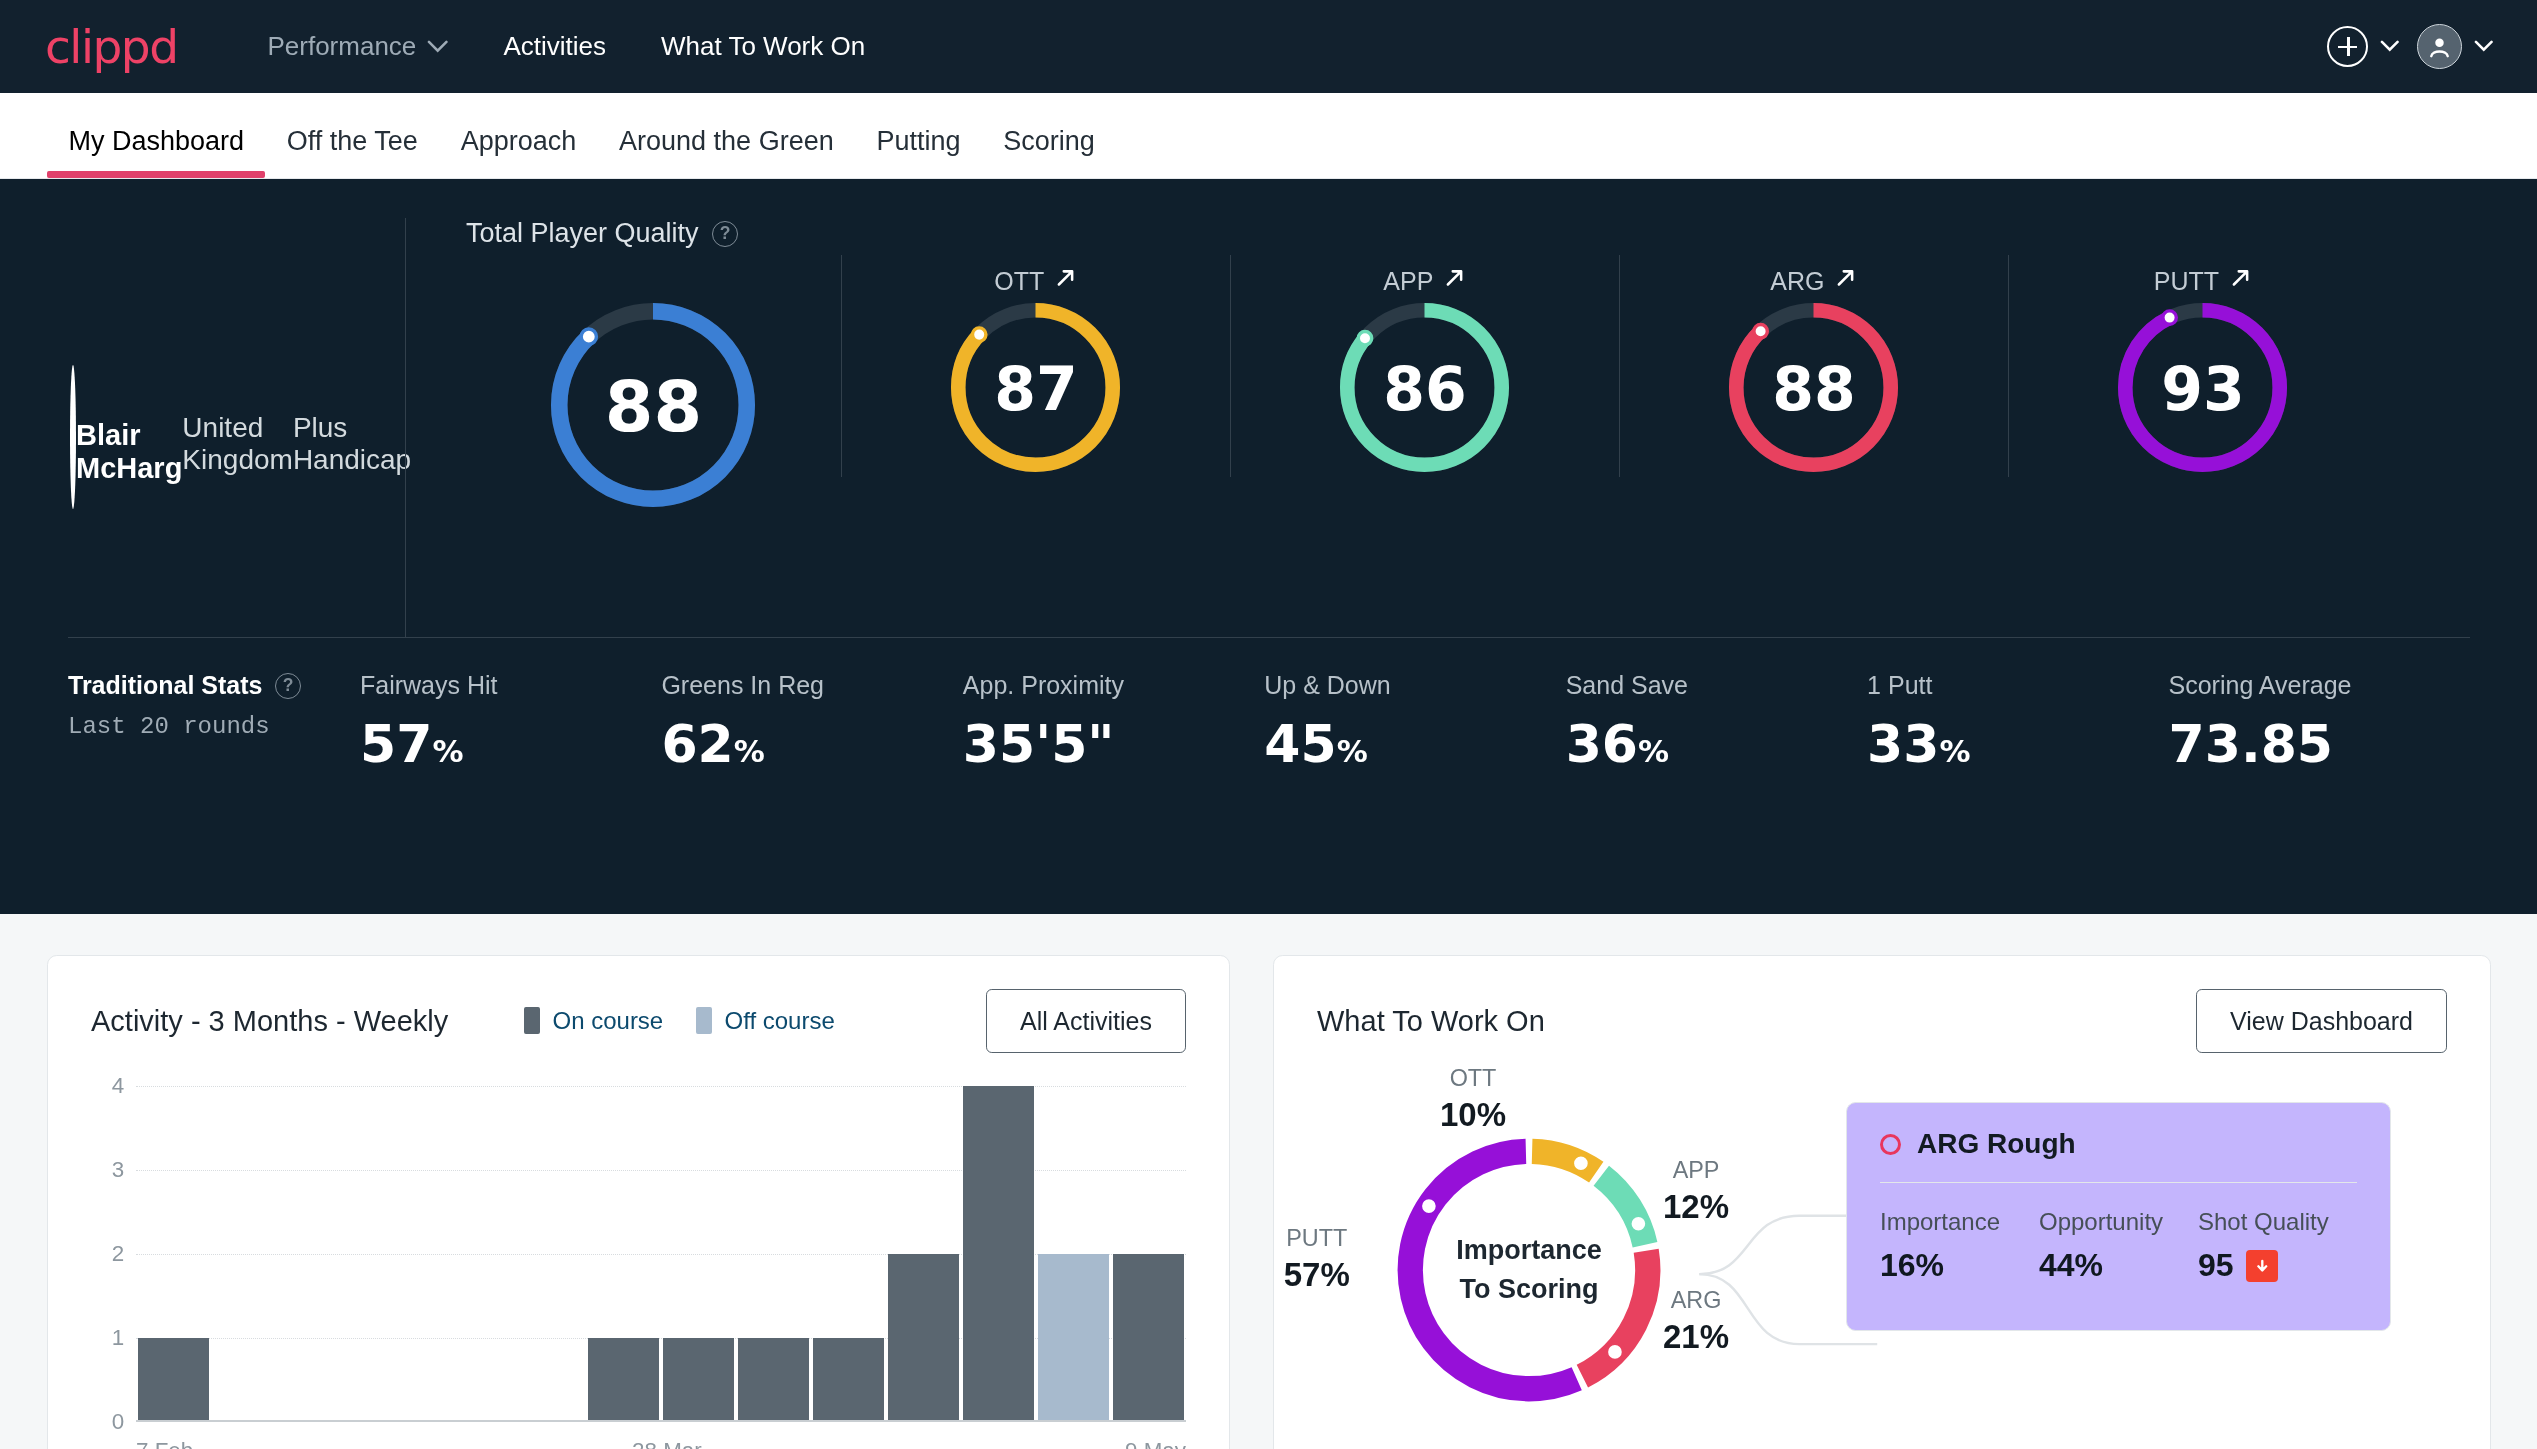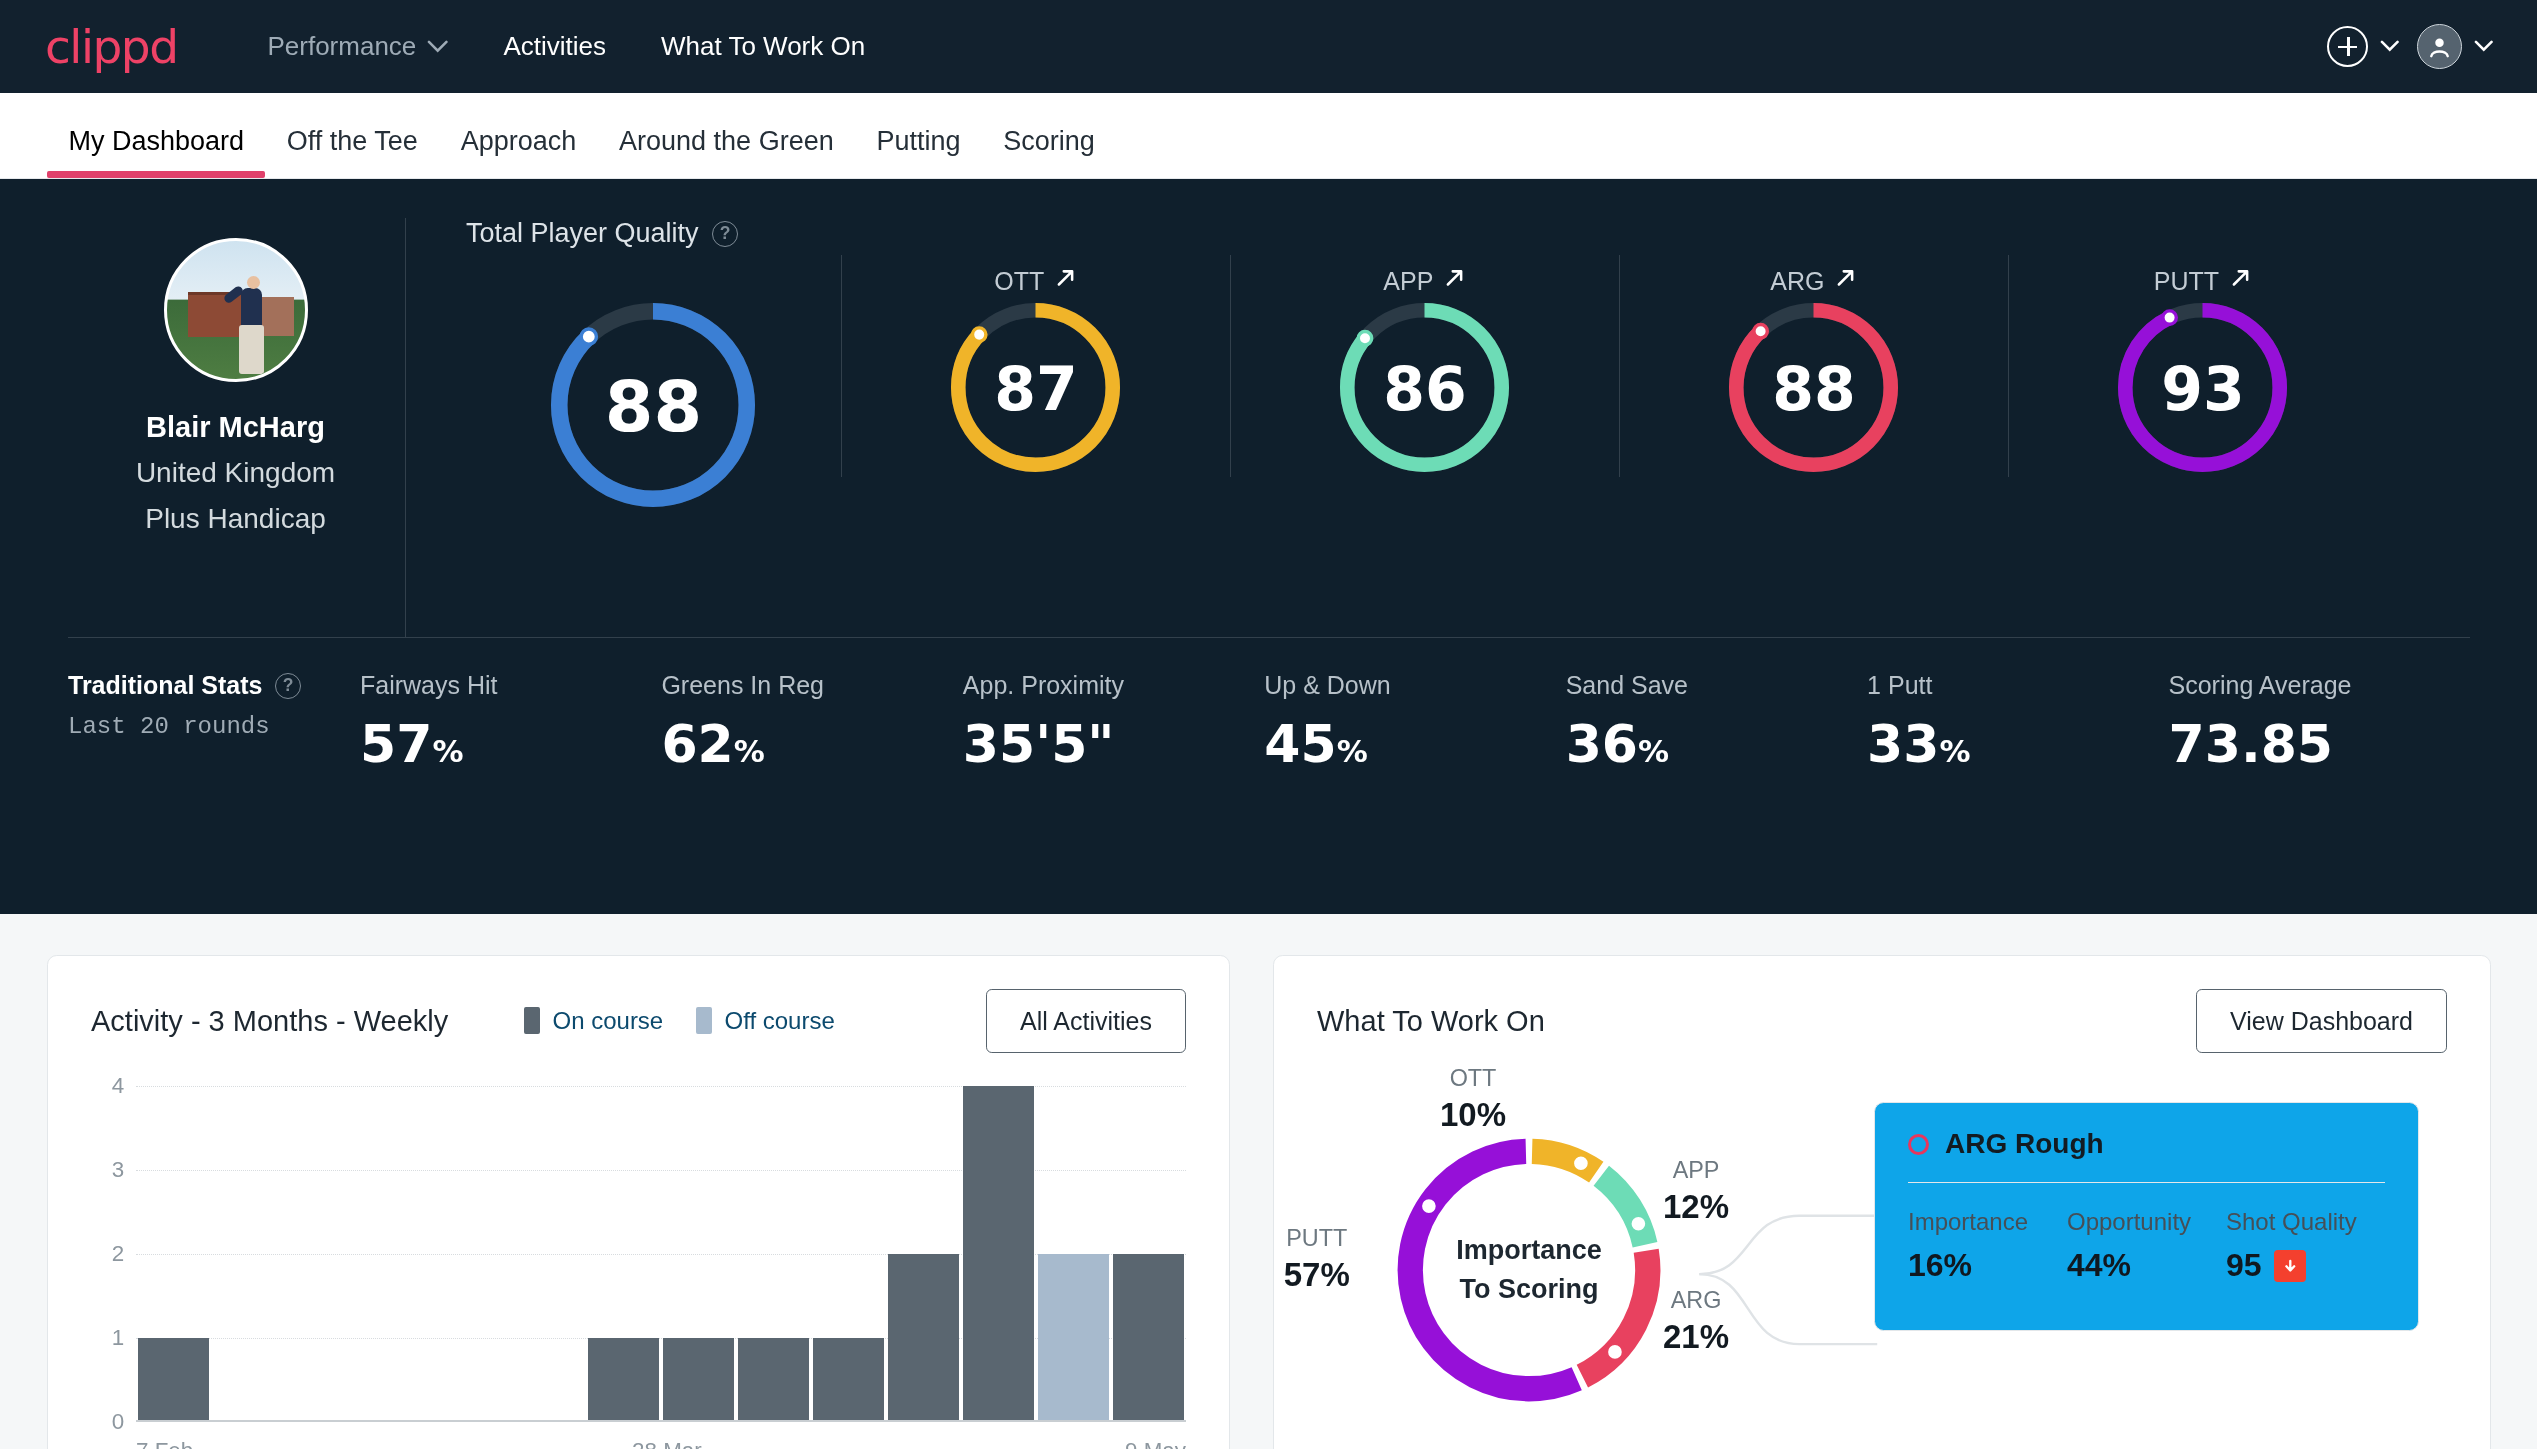--- a/index.html
+++ b/index.html
@@ -56,21 +56,21 @@
   .tab.active { color: #000000; }
   .tab.active:after {
     content: ""; position: absolute; left: 0; right: 0; bottom: 0;
     height: 6.8px; background: #e0416b; border-radius: 1.9px;
   }
 
   
   .hero { background: #0f1f2c; padding: 39px 0 0 0; height: 735px; }
   .hero-top { display: flex; padding: 0 70px; height: 419px; }
   .profile {
-    width: 331px; display: flex; flex-direction: column;
+    width: 331px; display: flex; flex-direction: row;
     align-items: center; padding-top: 19.5px;
   }
   .pf-photo {
     width: 144px; height: 144px; border-radius: 50%;
     border: 3.9px solid #ffffff; overflow: hidden; position: relative;
     background: linear-gradient(#cfe3f0 0%, #e3eef5 42%, #3c6b3a 43%, #4e7d42 100%);
   }
   .pf-photo .bldg {
     position: absolute; left: 21.4px; top: 51px; width: 62px; height: 45px;
     background: #8d4a35; border-top: 3.9px solid #6d3828;
@@ -197,22 +197,22 @@
   .donut-center {
     position: absolute; inset: 0; display: flex; flex-direction: column;
     align-items: center; justify-content: center;
     font-size: 27px; font-weight: 700; color: #1d2730; line-height: 1.45;
   }
   .dlabel { position: absolute; text-align: center; }
   .dlabel .k { font-size: 23.4px; color: #6d7880; }
   .dlabel .v { font-size: 33px; font-weight: 700; color: #121a21; margin-top: 3.9px; }
 
   .detail-card {
-    position: absolute; left: 600px; top: 21.4px; width: 545px; height: 229px;
-    border: 1px solid #e3e7ea; border-radius: 9.7px; background: #0ea5e9;
+    position: absolute; left: 572px; top: 21.4px; width: 545px; height: 229px;
+    border: 1px solid #e3e7ea; border-radius: 9.7px; background: #c4b5fd;
     padding: 25px 33px;
   }
   .dc-head { display: flex; align-items: center; gap: 15.6px; }
   .dc-ring {
     width: 21.4px; height: 21.4px; border-radius: 50%;
     border: 3.9px solid #e8365d;
   }
   .dc-title { font-size: 28px; font-weight: 700; color: #131b22; }
   .dc-rule { height: 1px; background: #e3e7ea; margin: 21.4px 0 25px 0; }
   .dc-stats { display: flex; }

